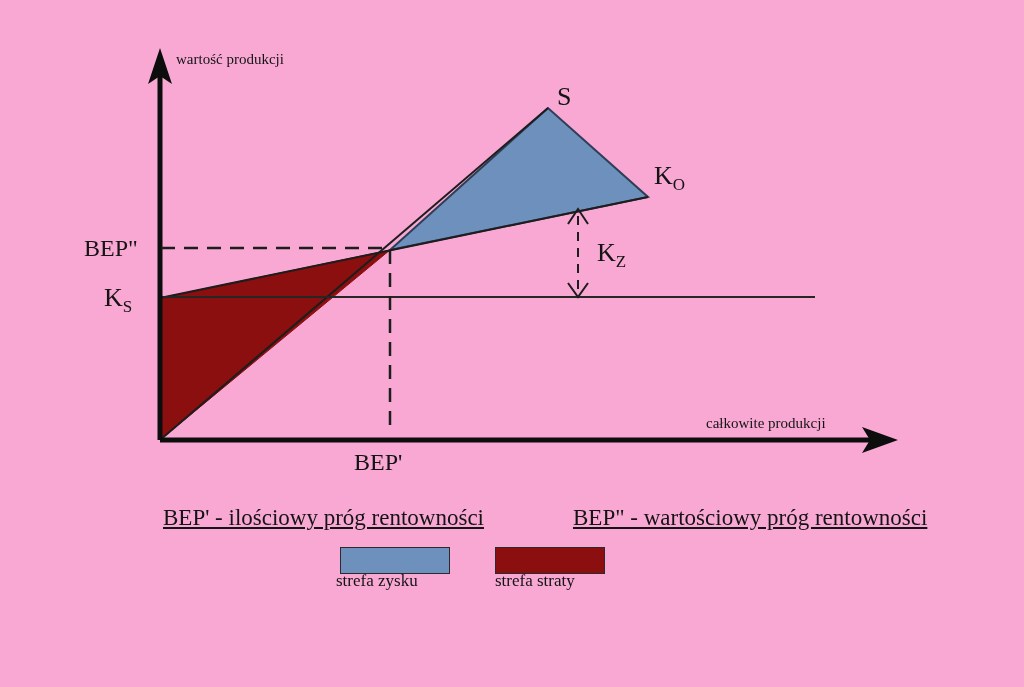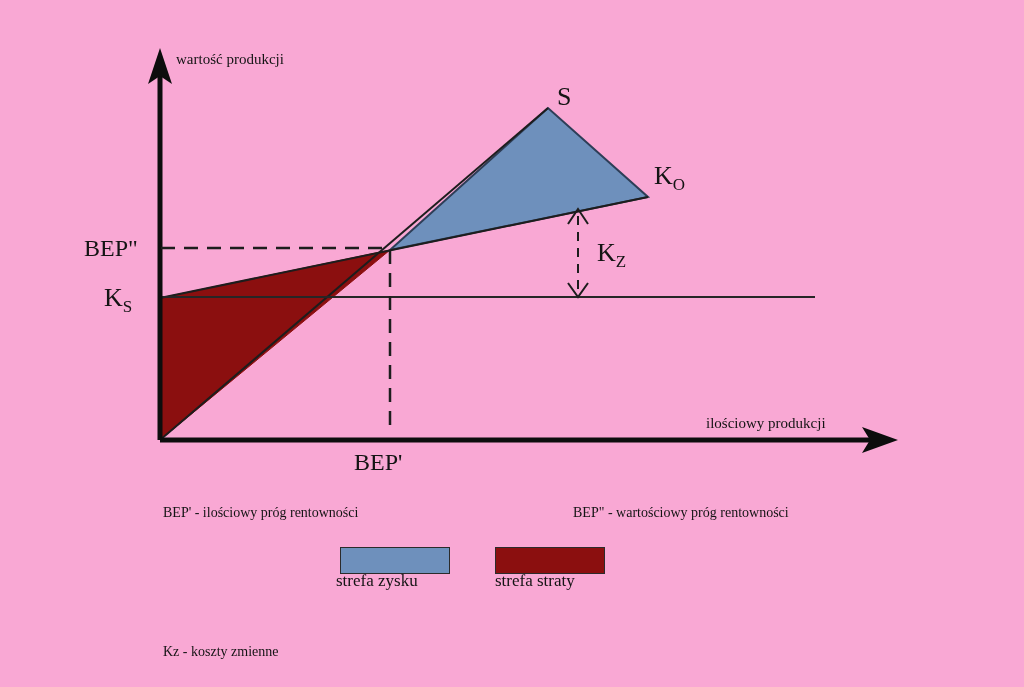--- a/index.html
+++ b/index.html
@@ -43,21 +43,22 @@
     font-size: 17px;
     vertical-align: sub;
   }
   .bep-label {
     font-size: 24px;
   }
   .legend-text {
     font-size: 17px;
   }
   .note-text {
-    font-size: 14px;
+    font-size: 23px;
+    text-decoration: underline;
   }
   .swatch {
     position: absolute;
     width: 110px;
     height: 27px;
     border: 1px solid #2b2b2b;
     box-sizing: border-box;
   }
 </style>
 </head>
@@ -90,21 +91,21 @@
     <line x1="390" y1="250" x2="390" y2="432" stroke="#1d1d1d" stroke-width="2.5" stroke-dasharray="14 9"></line>
 
     <line x1="578" y1="216" x2="578" y2="291" stroke="#1d1d1d" stroke-width="2" stroke-dasharray="9 7"></line>
     <polyline points="568,224 578,209 588,224" fill="none" stroke="#1d1d1d" stroke-width="2"></polyline>
     <polyline points="568,283 578,297 588,283" fill="none" stroke="#1d1d1d" stroke-width="2"></polyline>
 
   </svg>
 
   <div class="lbl axis-label" style="left:176px; top:52px;">wartość produkcji</div>
 
-  <div class="lbl axis-label" style="left:706px; top:416px;">ilościowy produkcji</div>
+  <div class="lbl axis-label" style="left:706px; top:416px;">całkowite produkcji</div>
 
   <div class="lbl point-label" style="left:557px; top:84px;">S</div>
 
   <div class="lbl point-label" style="left:654px; top:163px;"><span>K</span><span class="sub">O</span></div>
 
   <div class="lbl point-label" style="left:104px; top:285px;text-align:center;"><span>K</span><span class="sub">S</span></div>
 
   <div class="lbl point-label" style="left:597px; top:240px;"><span>K</span><span class="sub">Z</span></div>
 
   <div class="lbl bep-label" style="left:84px; top:236px;">BEP"</div>
@@ -115,15 +116,14 @@
 
   <div class="lbl note-text" style="left:573px; top:506px;">BEP" - wartościowy próg rentowności</div>
 
   <div class="swatch" style="left:340px; top:547px; background:#6E90BC;"></div>
   <div class="lbl legend-text" style="left:336px; top:572px;">strefa zysku</div>
 
   <div class="swatch" style="left:495px; top:547px; background:#8B0F0F;"></div>
   <div class="lbl legend-text" style="left:495px; top:572px;text-align:center;">strefa straty</div>
 
 
-  <div class="lbl note-text" style="left:163px; top:645px;">Kz - koszty zmienne</div>
 
 </div>
 
 </body></html>

